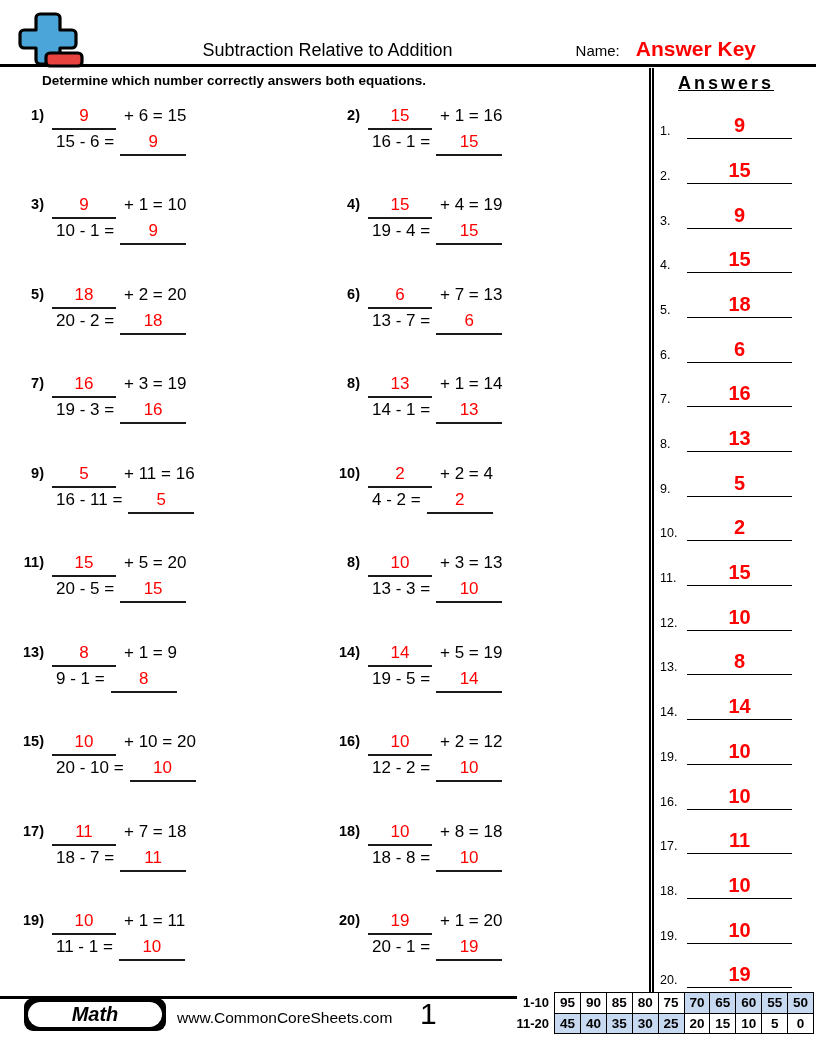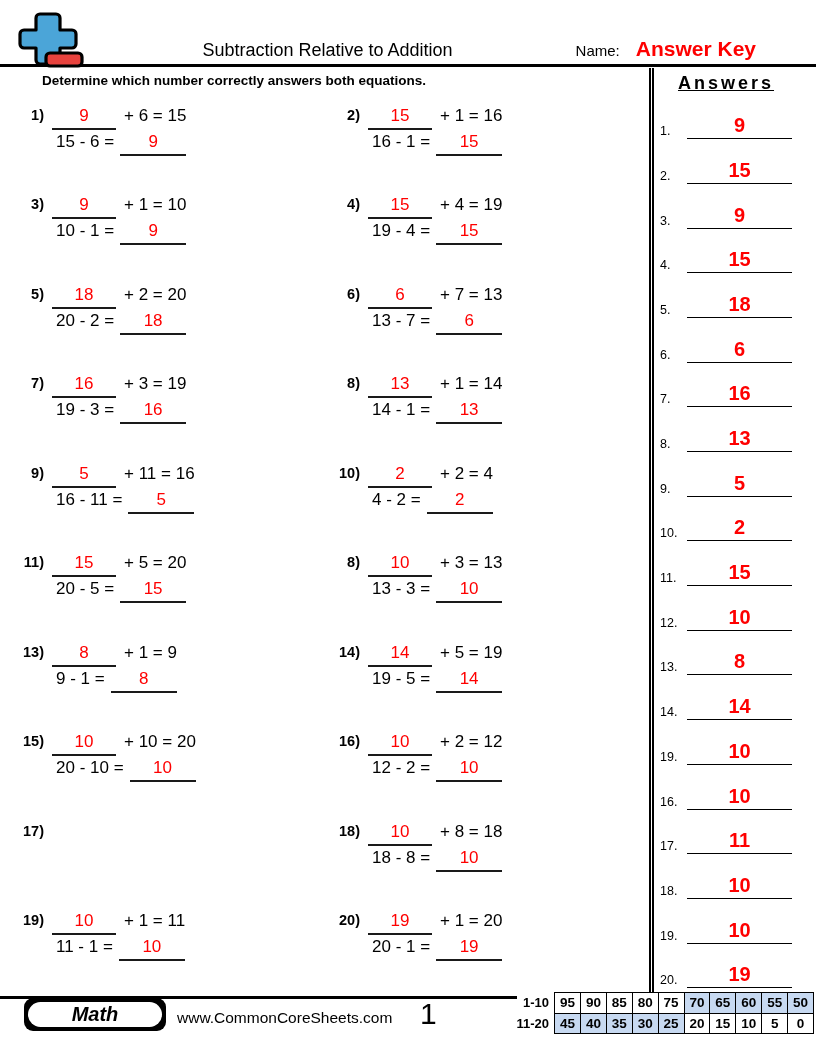--- a/index.html
+++ b/index.html
@@ -267,20 +267,28 @@
         <span class="p-blank">10</span><span class="p-add">+ 2 = 12</span>
       </div>
       <div class="p-line2">
         <span>12 - 2 =</span><span class="p-blank2">10</span>
       </div>
     </div>
   </div>
 
   <div class="problem">
     <span class="p-num">17)</span>
+    <div class="p-body">
+      <div class="p-line1">
+        <span class="p-blank">11</span><span class="p-add">+ 7 = 18</span>
+      </div>
+      <div class="p-line2">
+        <span>18 - 7 =</span><span class="p-blank2">11</span>
+      </div>
+    </div>
   </div>
 
   <div class="problem">
     <span class="p-num">18)</span>
     <div class="p-body">
       <div class="p-line1">
         <span class="p-blank">10</span><span class="p-add">+ 8 = 18</span>
       </div>
       <div class="p-line2">
         <span>18 - 8 =</span><span class="p-blank2">10</span>

